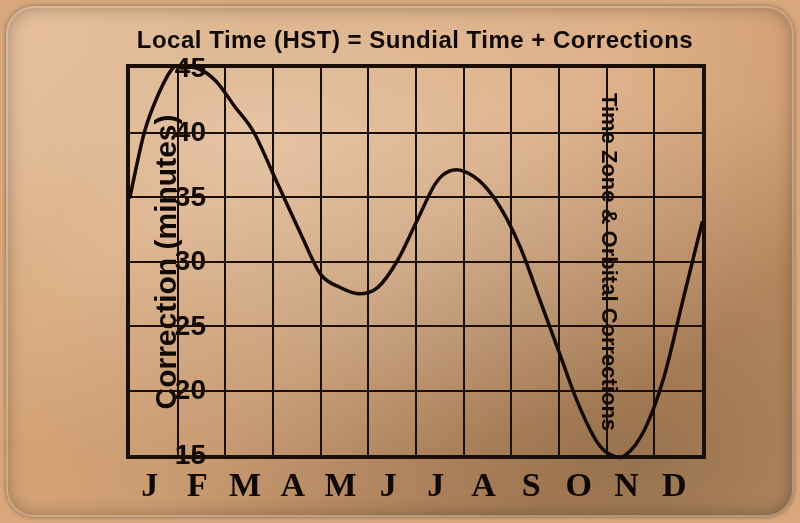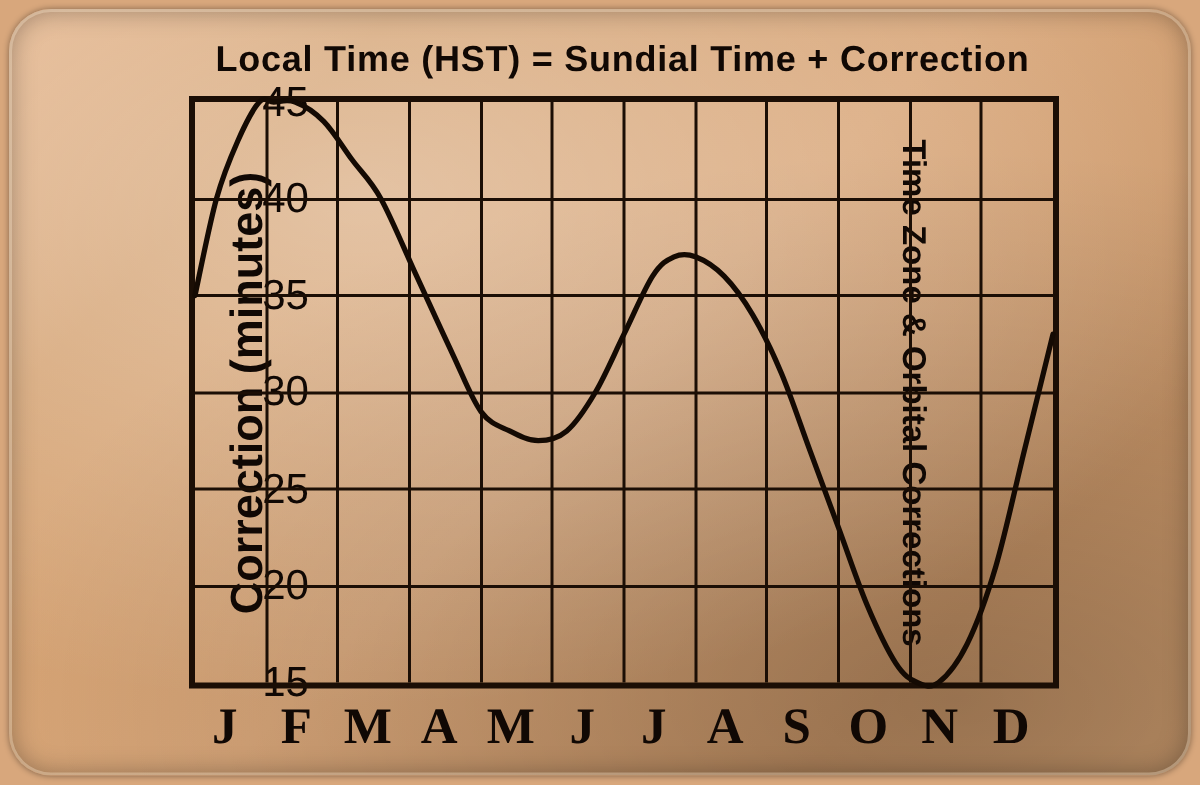--- a/index.html
+++ b/index.html
@@ -69,21 +69,21 @@
     box-sizing:border-box;
   }
   .grid-v,.grid-h{position:absolute;background:#1b0e05;}
   .grid-v{top:0;bottom:0;width:2px;}
   .grid-h{left:0;right:0;height:2px;}
   .ytick{
     position:absolute;
     right:588px;           
     width:60px;
     text-align:right;
-    font-weight:400;
+    font-weight:700;
     font-size:28px;
     color:#100804;
     font-family:Arial,Helvetica,sans-serif;
     transform:translateY(-50%);
   }
   .xticks{
     position:absolute;
     left:120px;
     width:580px;
     top:460px;
@@ -101,21 +101,21 @@
     position:absolute;
     left:0;top:0;width:100%;height:100%;
     overflow:visible;
   }
 </style>
 </head>
 <body>
 
 <div class="plaque">
 
-  <div class="title">Local Time (HST)  =  Sundial Time  +  Correction</div>
+  <div class="title">Local Time (HST)  =  Sundial Time  +  Corrections</div>
 
   <div class="ylabel">Correction (minutes)</div>
 
   <div class="rlabel">Time Zone &amp; Orbital Corrections</div>
 
   <div class="ytick" style="top:62px">45</div>
   <div class="ytick" style="top:126px">40</div>
   <div class="ytick" style="top:191px">35</div>
   <div class="ytick" style="top:255px">30</div>
   <div class="ytick" style="top:320px">25</div>

